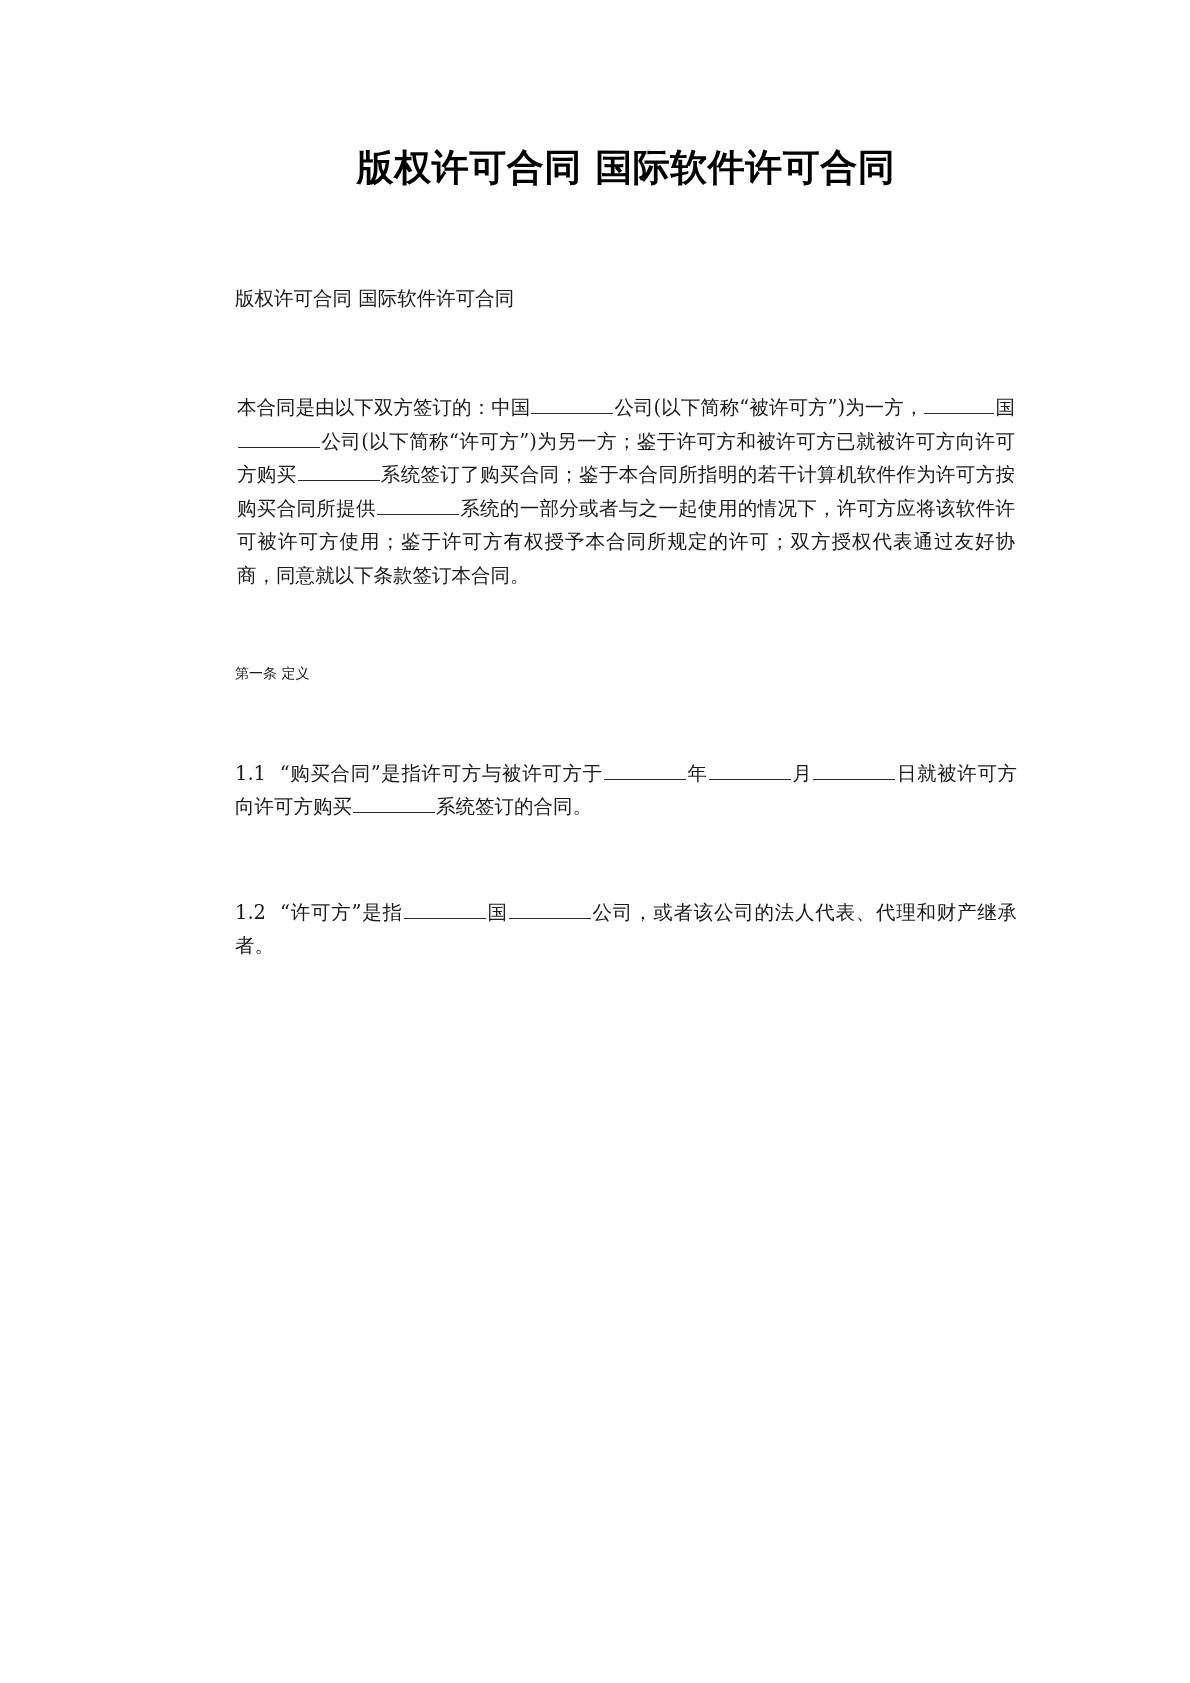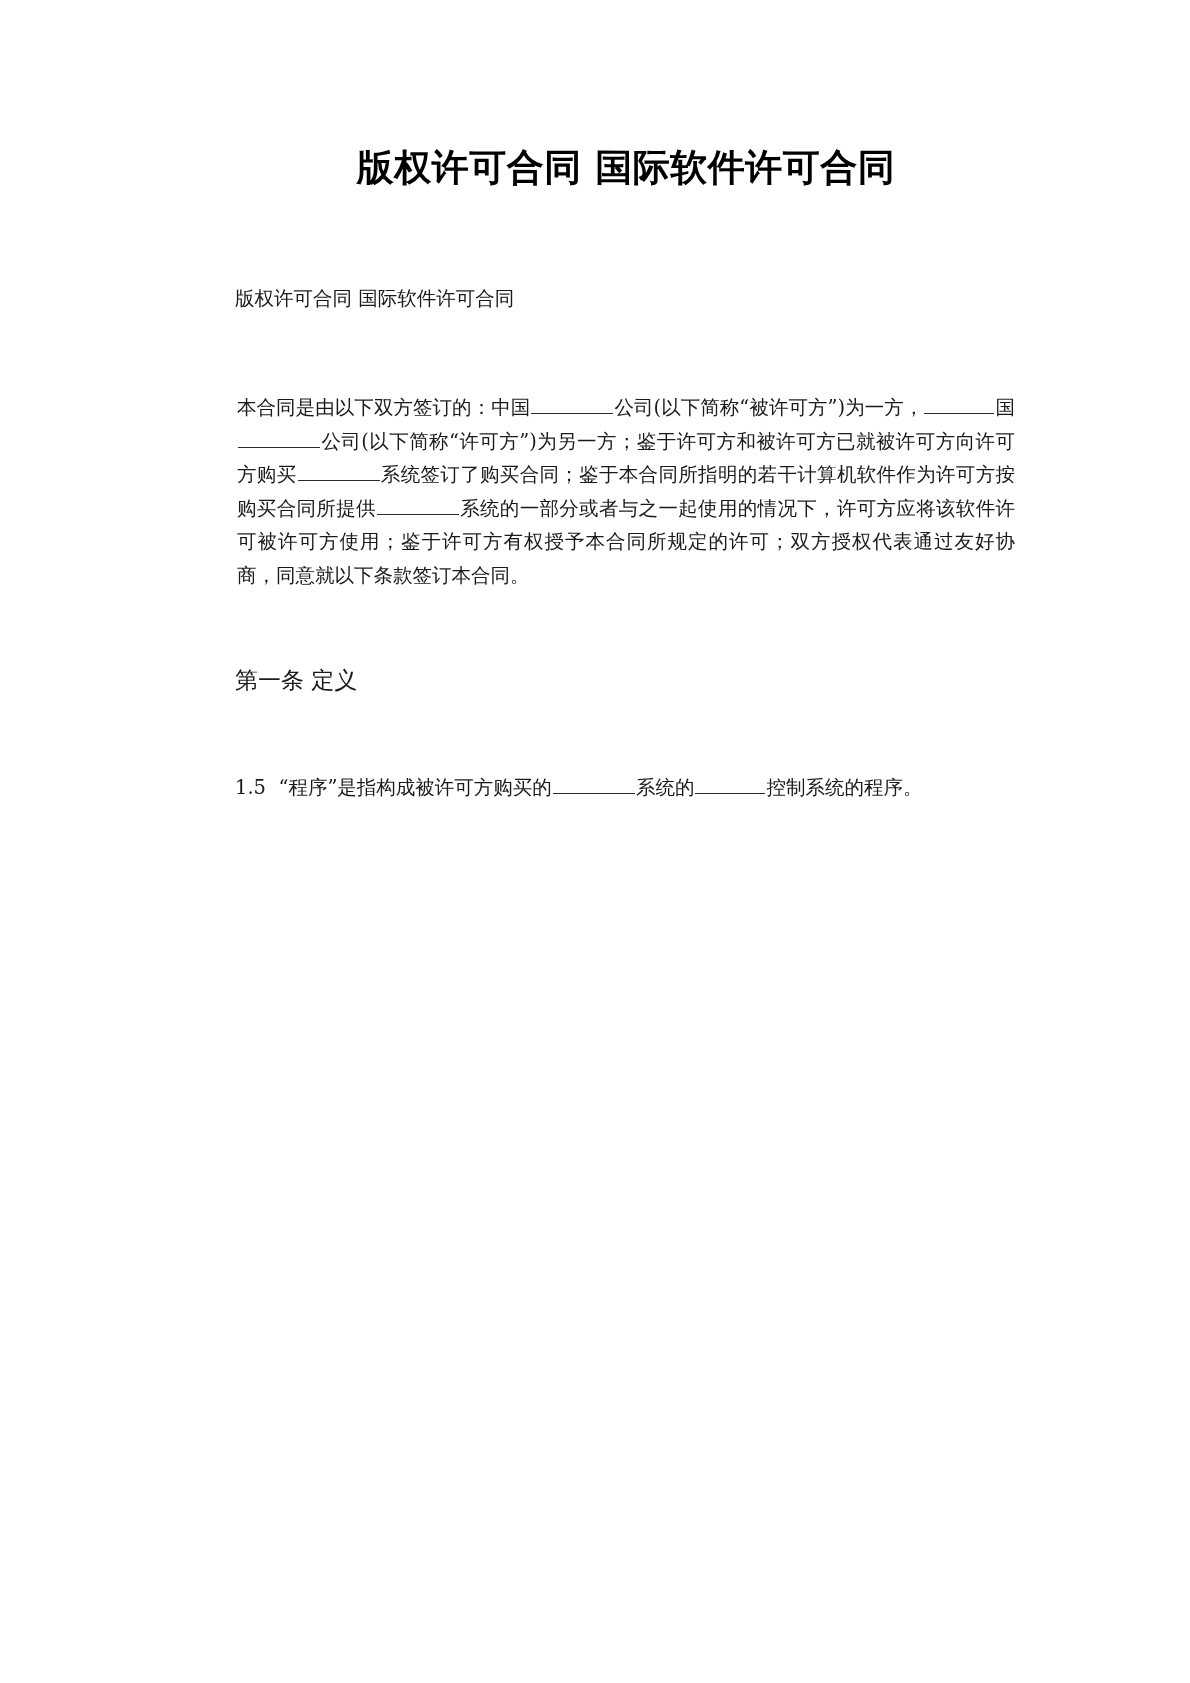--- a/index.html
+++ b/index.html
@@ -47,21 +47,21 @@
   .preamble {
     font-size: 19.5px;
     line-height: 1.72;
     margin: 2px;
     padding-top: 75px;
     text-align: justify;
     text-justify: inter-ideograph;
     color: #1a1a1a;
   }
   .section-heading {
-    font-size: 23px;
+    font-size: 14px;
     line-height: 1.6;
     margin: 0;
     padding-top: 68px;
     color: #1a1a1a;
   }
   .clause {
     font-size: 19.5px;
     line-height: 1.72;
     margin: 0;
     padding-top: 72px;
@@ -88,22 +88,25 @@
     <h1 class="doc-title">版权许可合同 国际软件许可合同</h1>
 
     <p class="subtitle">版权许可合同 国际软件许可合同</p>
 
     <p class="preamble">
       <span>本合同是由以下双方签订的：中国</span><span class="blank b-lg"></span><span>公司(以下简称“被许可方”)为一方，</span><span class="blank b-md"></span><span>国</span><span class="blank b-lg"></span><span>公司(以下简称“许可方”)为另一方；鉴于许可方和被许可方已就被许可方向许可方购买</span><span class="blank b-lg"></span><span>系统签订了购买合同；鉴于本合同所指明的若干计算机软件作为许可方按购买合同所提供</span><span class="blank b-lg"></span><span>系统的一部分或者与之一起使用的情况下，许可方应将该软件许可被许可方使用；鉴于许可方有权授予本合同所规定的许可；双方授权代表通过友好协商，同意就以下条款签订本合同。</span>
     </p>
 
     <p class="section-heading">第一条 定义</p>
 
+    <p class="clause">
+      <span>1.1</span>&nbsp;&nbsp;<span>“购买合同”是指许可方与被许可方于</span><span class="blank b-lg"></span><span>年</span><span class="blank b-lg"></span><span>月</span><span class="blank b-lg"></span><span>日就被许可方向许可方购买</span><span class="blank b-lg"></span><span>系统签订的合同。</span>
+    </p>
+
+    <p class="clause">
+      <span>1.2</span>&nbsp;&nbsp;<span>“许可方”是指</span><span class="blank b-lg"></span><span>国</span><span class="blank b-lg"></span><span>公司，或者该公司的法人代表、代理和财产继承者。</span>
+    </p>
 
 
 
-
-    <p class="clause">
-      <span>1.5</span>&nbsp;&nbsp;<span>“程序”是指构成被许可方购买的</span><span class="blank b-lg"></span><span>系统的</span><span class="blank b-md"></span><span>控制系统的程序。</span>
-    </p>
 
   </div>
 </div>
 
 </body></html>

